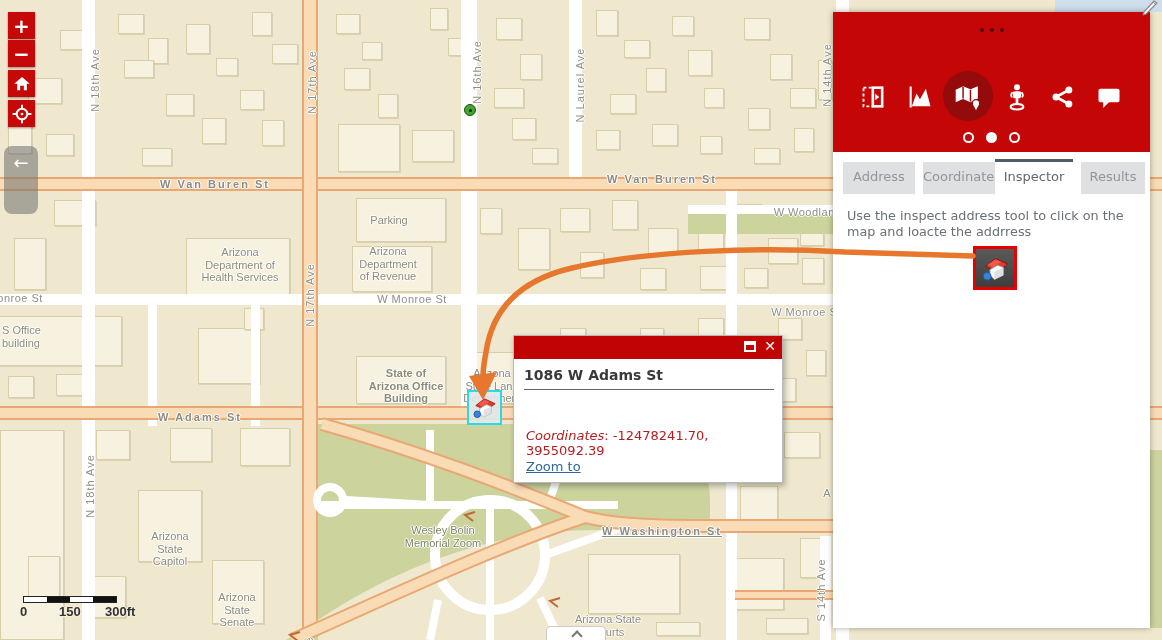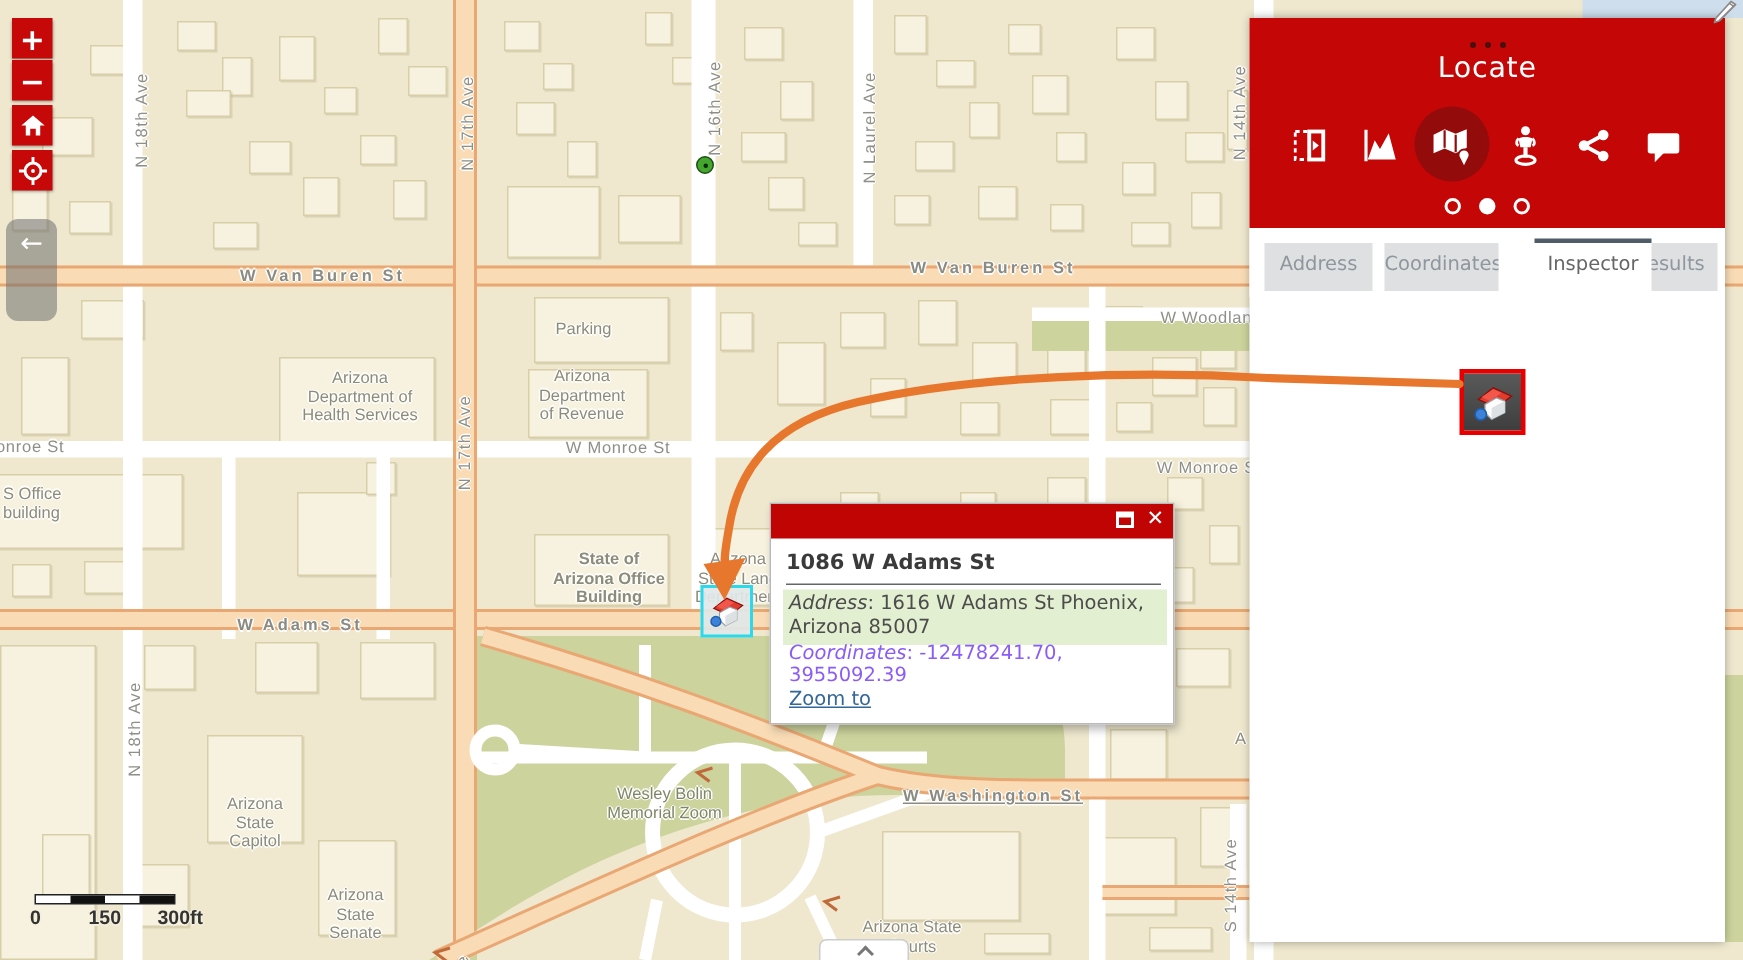--- a/index.html
+++ b/index.html
@@ -105,21 +105,21 @@
     z-index:40;border:1px solid #b9b9b9;box-shadow:2px 3px 6px rgba(0,0,0,.3);}
   #popup-titlebar{position:absolute;left:0;top:0;width:100%;height:23px;background:#c00404;}
   #popup-max{position:absolute;right:26px;top:5px;width:12px;height:11px;border:2px solid #fff;
     border-top-width:4px;cursor:pointer;}
   #popup-close{position:absolute;right:6px;top:2px;color:#fff;font-size:14px;font-weight:bold;
     cursor:pointer;}
   #popup-title{position:absolute;left:10px;top:31px;font-size:14px;font-weight:bold;color:#3a3a3a;}
   #popup-hr{position:absolute;left:10px;top:53px;width:250px;border-top:1px solid #666;}
   #popup-addr{position:absolute;left:8px;top:57px;width:256px;background:#e2efd0;
     font-size:13px;color:#4c4c4c;padding:2px 4px;line-height:1.25;}
-  #popup-coords{position:absolute;left:8px;top:92px;width:256px;font-size:13px;color:#8b5cf6;
+  #popup-coords{position:absolute;left:8px;top:92px;width:256px;font-size:13px;color:#b91c1c;
     padding:0 4px;}
   #popup-zoomto{position:absolute;left:12px;top:123px;font-size:13px;color:#336699;
     text-decoration:underline;cursor:pointer;}
   .ital{font-style:italic;}
 
   #arrow-layer{position:absolute;left:0;top:0;z-index:30;pointer-events:none;}
   #pencil{position:absolute;left:1140px;top:0;z-index:25;}
 </style>
 </head>
 <body>
@@ -376,21 +376,20 @@
 
 
     <div id="expand-btn">
         <i></i>
       </div>
   </div>
 
   <div id="panel">
     <div id="panel-header">
       <div id="drag-dots"><i></i><i></i><i></i></div>
-      <div id="panel-title">Locate</div>
       <div id="toolbar">
         <div class="tool">
           <svg width="30" height="28" viewBox="0 0 24 24">
             <rect x="3" y="4" width="8" height="16" fill="none" stroke="#fff" stroke-width="1.6" stroke-dasharray="2.5,2"></rect>
             <rect x="11" y="4" width="8" height="16" fill="none" stroke="#fff" stroke-width="2.2"></rect>
             <polygon points="16.5,12 13,9.2 13,14.8" fill="#fff"></polygon>
           </svg>
         </div>
         <div class="tool">
           <svg width="30" height="28" viewBox="0 0 24 24">
@@ -431,24 +430,25 @@
         </div>
       </div>
       <div id="pager">
         <i></i><i class="on"></i><i></i>
       </div>
     </div>
 
     <div id="tabs">
         <div class="tab" style="left: 10px; width: 72px;">Address</div>
         <div class="tab" style="left: 90px; width: 76px;">Coordinates</div>
-        <div class="tab active" style="left: 162px; width: 78px; margin-left: 28px;">Inspector</div>
+        <div class="tab active" style="left: 162px; width: 78px;">Inspector</div>
         <div class="tab" style="left: 248px; width: 64px;">Results</div>
       </div>
 
+    <div id="instruction">Use the inspect address tool to click on the map and loacte the addrress</div>
 
     <div id="tool-highlight">
       <svg width="31" height="31" viewBox="0 0 28 28">
         <polygon points="5,12 14,5 25,10 16,17" fill="#e03c2e" stroke="#8a0f08" stroke-width="0.8"></polygon>
         <polygon points="7,10.5 14,5.8 19,8 12,13" fill="#f3564a"></polygon>
         <polygon points="9,15 16,11 21,13 21,20 13,24 9,20" fill="#fdfdfd" stroke="#9aa0a6" stroke-width="0.8"></polygon>
         <polygon points="13,17.2 21,13 21,20 13,24" fill="#dde1e4"></polygon>
         <circle cx="6.5" cy="21" r="3.4" fill="#3b82d8" stroke="#1d5fae"></circle>
       </svg>
     </div>
@@ -459,21 +459,20 @@
     <polygon points="469,376 497,372 483,400" fill="#e8772e"></polygon>
   </svg>
 
   <div id="popup">
     <div id="popup-titlebar">
       <div id="popup-max"></div>
       <div id="popup-close">✕</div>
     </div>
     <div id="popup-title">1086 W Adams St</div>
     <div id="popup-hr"></div>
-    <div id="popup-addr"><span class="ital">Address</span><span>: 1616 W Adams St Phoenix, Arizona 85007</span></div>
     <div id="popup-coords"><span class="ital">Coordinates</span><span>: -12478241.70, 3955092.39</span></div>
     <div id="popup-zoomto">Zoom to</div>
   </div>
 
   <svg id="pencil" width="20" height="18" viewBox="0 0 20 18">
     <polygon points="3,15 6,14 17,3 14,1 4,12" fill="#fff" stroke="#8a8a8a" stroke-width="1.2" stroke-linejoin="round"></polygon>
     <path d="M13,2.2 L16,4.4" stroke="#8a8a8a" stroke-width="1"></path>
   </svg>
 </div>
 

